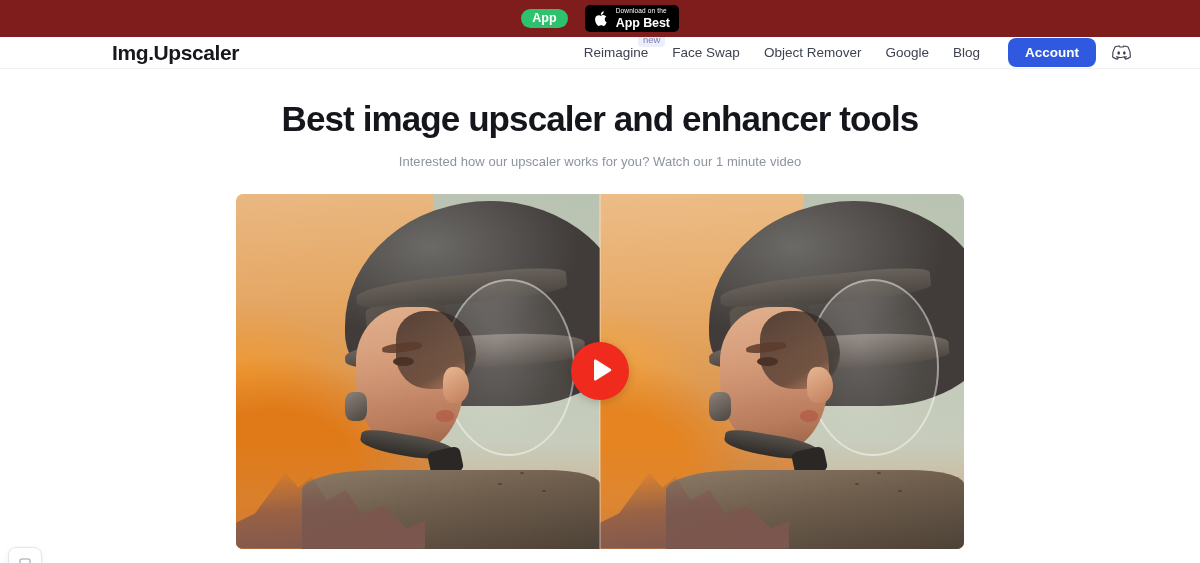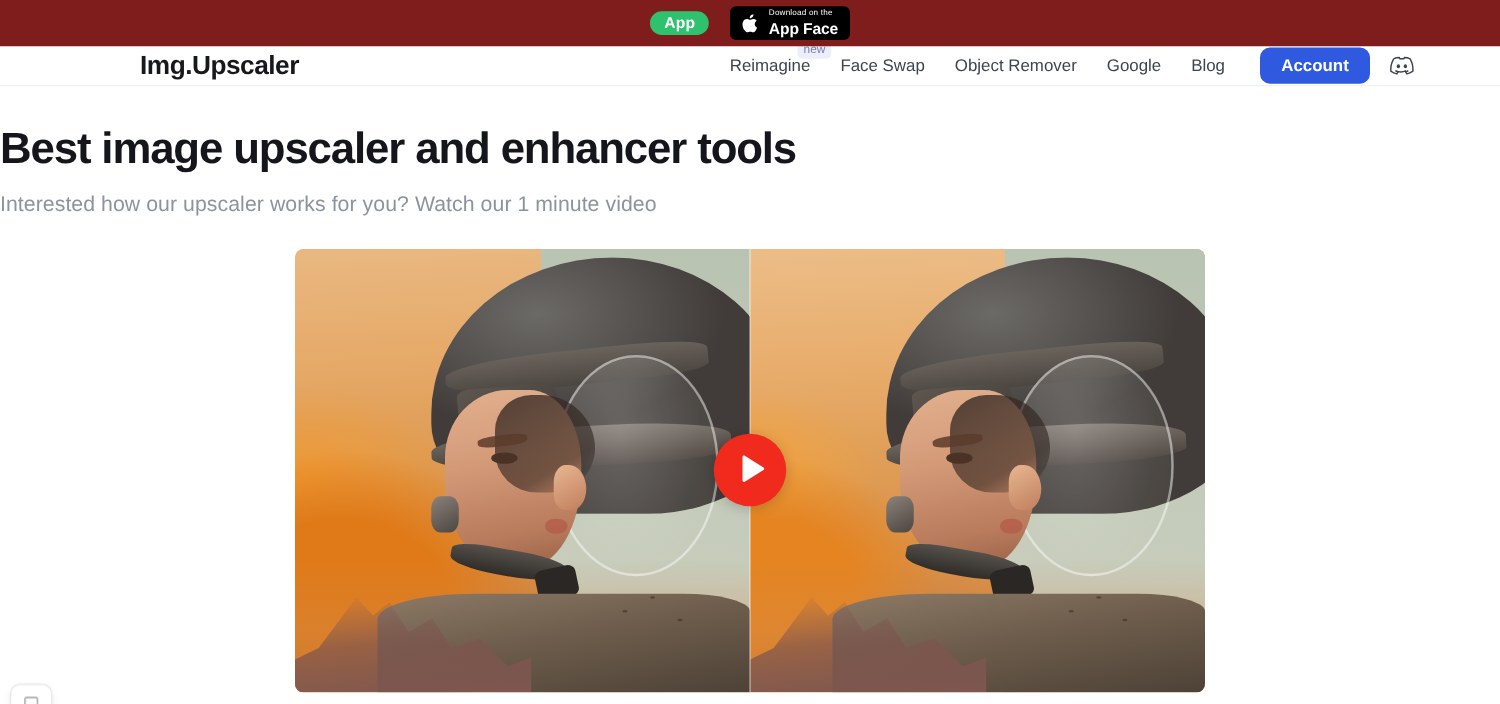--- a/index.html
+++ b/index.html
@@ -133,31 +133,31 @@
     margin-left: 14px;
     width: 22px;
     height: 22px;
     display: flex;
     align-items: center;
     justify-content: center;
     cursor: pointer;
   }
 
   
-  .hero { text-align: left; padding-top: 31px; }
+  .hero { text-align: center; padding-top: 31px; }
   .hero-title {
     font-size: 35px;
     font-weight: bold;
     color: #14161c;
     letter-spacing: -0.9px;
     line-height: 1.1;
   }
   .hero-sub {
     margin-top: 15px;
-    font-size: 17px;
+    font-size: 13px;
     color: #8d939e;
     letter-spacing: 0.05px;
   }
 
   
   .video-wrap {
     width: 728px;
     margin: 25px auto 0 auto;
     height: 355px;
     border-radius: 7px;
@@ -424,21 +424,21 @@
   <div class="store-badges">
 
     <div class="store-badge">
       <span class="glyph">
         <svg width="15" height="18" viewBox="0 0 24 28" aria-hidden="true">
           <path fill="#ffffff" d="M17.2 14.6c0-3 2.4-4.4 2.5-4.5-1.4-2-3.5-2.3-4.2-2.3-1.8-.2-3.5 1-4.4 1-0.9 0-2.3-1-3.8-1-1.9 0-3.7 1.1-4.7 2.9-2 3.5-.5 8.6 1.4 11.4 1 1.4 2.1 2.9 3.6 2.9 1.5-.1 2-.9 3.8-.9 1.8 0 2.2.9 3.8.9 1.6 0 2.6-1.4 3.5-2.8 1.1-1.6 1.6-3.2 1.6-3.3-.1 0-3.1-1.2-3.1-4.3zM14.4 5.5c.8-1 1.3-2.4 1.2-3.8-1.2.1-2.7.8-3.5 1.8-.7.9-1.4 2.3-1.2 3.6 1.3.1 2.7-.7 3.5-1.6z"></path>
         </svg>
       </span>
       <span class="txt">
         <span class="small">Download on the</span>
-        <span class="big">App Face</span>
+        <span class="big">App Best</span>
       </span>
     </div>
 
 
   </div>
 </div>
 
 <header class="site-header">
   <div class="logo">Img.Upscaler</div>
 

